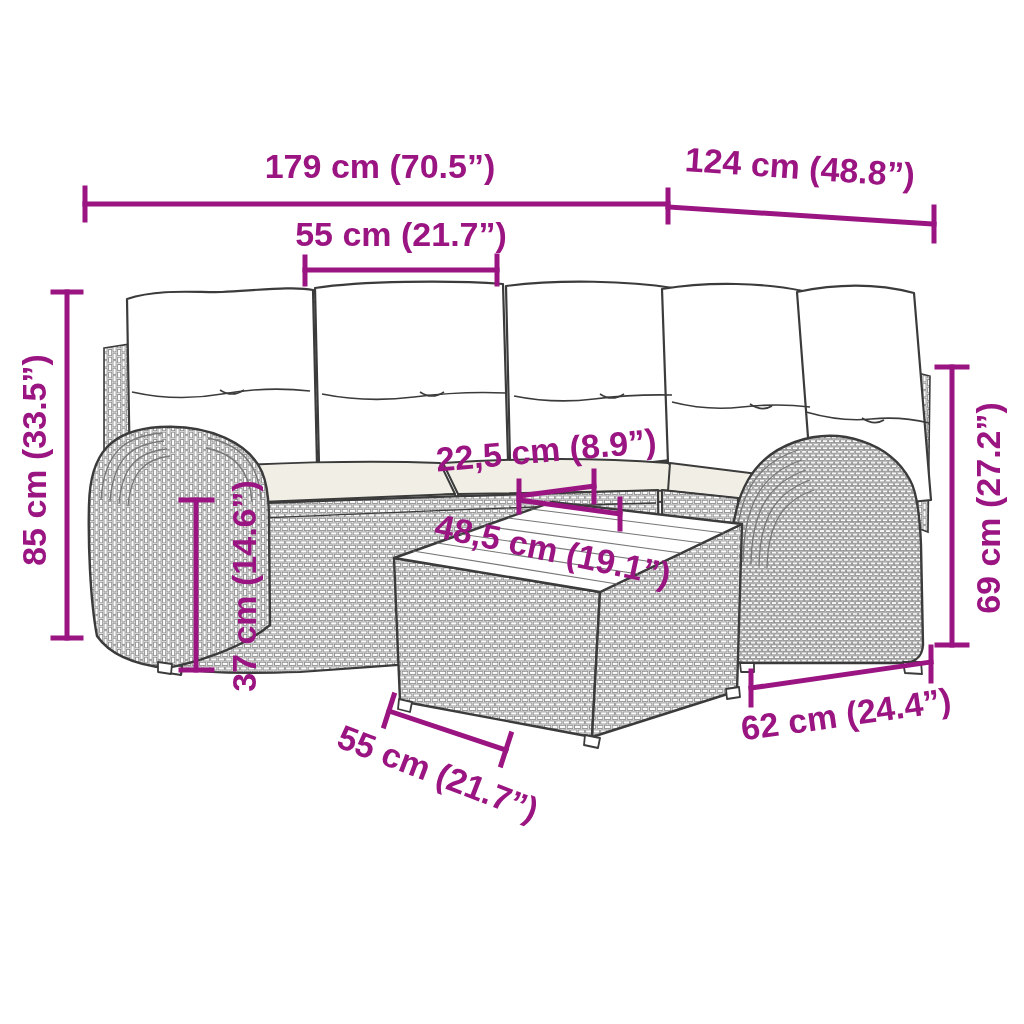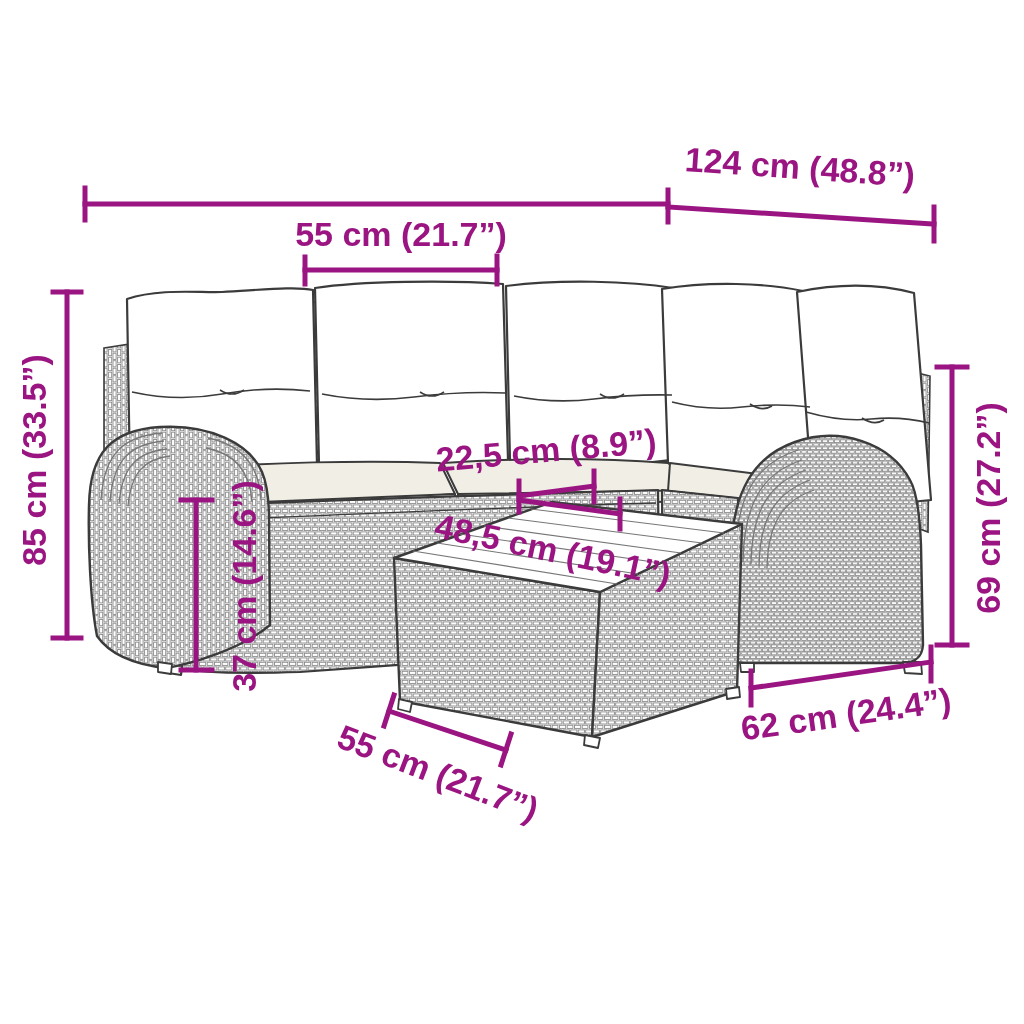--- a/index.html
+++ b/index.html
@@ -180,20 +180,21 @@
         <path d="M384,726 L394,695"></path>
         <path d="M501,765 L511,734"></path>
     </g>
     <g>
       <path d="M751,688 L931,662"></path>
         <path d="M751,671 V705"></path>
         <path d="M931,647 V681"></path>
     </g>
   </svg>
 
+  <div class="dim-label" style="left:380px;top:166px;transform:translate(-50%,-50%);">179 cm (70.5”)</div>
 
   <div class="dim-label" style="left:800px;top:167px;transform:translate(-50%,-50%) rotate(4deg);">124 cm (48.8”)</div>
 
   <div class="dim-label" style="left:401px;top:234px;transform:translate(-50%,-50%);">55 cm (21.7”)</div>
 
   <div class="dim-label" style="left:34px;top:460px;transform:translate(-50%,-50%) rotate(-90deg);">85 cm (33.5”)</div>
 
   <div class="dim-label" style="left:988px;top:508px;transform:translate(-50%,-50%) rotate(-90deg);">69 cm (27.2”)</div>
 
   <div class="dim-label" style="left:546px;top:450px;transform:translate(-50%,-50%) rotate(-5deg);">22,5 cm (8.9”)</div>

